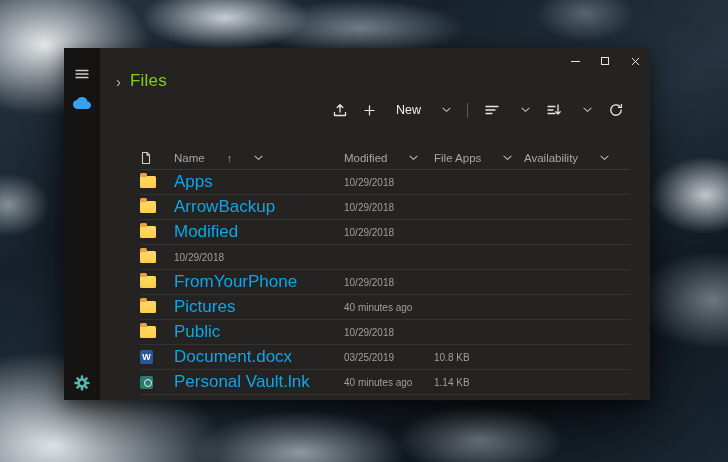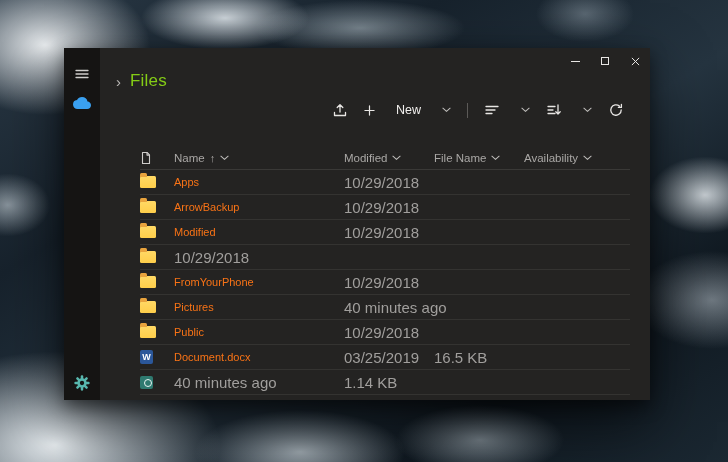--- a/index.html
+++ b/index.html
@@ -59,27 +59,27 @@
   .tool-label{font-size:12.5px;color:#f1efed}
   .ic12{width:11px;height:11px}
   .chev{width:9px;height:6px}
   .chev path{fill:none;stroke:#bdbbb9;stroke-width:1.2;stroke-linecap:round;stroke-linejoin:round}
   .tool-divider{width:1px;height:15px;background:#5c5a58}
 
   
   .table{margin:22px 20px 0 40px}
   .thead,.row{display:grid;grid-template-columns:34px 170px 90px 90px 1fr;align-items:center}
   .thead{height:24px;border-bottom:1px solid #3a3937}
-  .head{display:flex;align-items:center;gap:5px;color:#a9a7a5;font-size:11.5px;text-align:left}
+  .head{display:flex;align-items:center;gap:22px;color:#a9a7a5;font-size:11.5px;text-align:left}
   .sort-arrow{font-size:11px;color:#a9a7a5}
   .doc-ic{width:12px;height:14px}
   .doc-ic path{fill:none;stroke:#cfcdcb;stroke-width:1.1;stroke-linejoin:round}
   .row{height:25px;border-bottom:1px solid #343331}
-  .cell-name{font-size:11px;color:#f97316;white-space:nowrap;overflow:hidden}
-  .cell-modified,.cell-size,.cell-availability{font-size:15px;color:#a19f9d;white-space:nowrap}
+  .cell-name{font-size:17px;color:#0ea5e9;white-space:nowrap;overflow:hidden}
+  .cell-modified,.cell-size,.cell-availability{font-size:10px;color:#a19f9d;white-space:nowrap}
   .cell-icon{display:flex;align-items:center}
 
   
   .file-icon{position:relative;display:inline-block;width:16px;height:12px}
   .file-icon.folder{background:linear-gradient(180deg,#ffd965,var(--folder,#ffce4a));border-radius:1.5px}
   .file-icon.folder::before{content:"";position:absolute;left:0;top:-3px;width:7px;height:4px;border-radius:1.5px 1.5px 0 0;background:var(--folder_tab,#e8a33d)}
   .file-icon.word{width:13px;height:14px;background:var(--word_blue,#2b579a);border-radius:2px}
   .file-icon.word::after{content:"W";position:absolute;inset:0;display:flex;align-items:center;justify-content:center;color:#fff;font-size:9px;font-weight:bold;font-family:"Liberation Sans",sans-serif}
   .file-icon.vault{width:13px;height:13px;background:var(--vault_teal,#2f7a70);border-radius:2px}
   .file-icon.vault::after{content:"";position:absolute;left:3.5px;top:3.5px;width:6px;height:6px;border:1.4px solid #e9f5f3;border-radius:50%}
@@ -191,21 +191,21 @@
                 <path d="M1 1l4 3.5L9 1"></path>
               </svg>
           </button>
           <button class="cell head">
             <span>Modified</span>
             <svg class="chev" viewBox="0 0 10 6">
                 <path d="M1 1l4 3.5L9 1"></path>
               </svg>
           </button>
           <button class="cell head">
-            <span>File Name</span>
+            <span>File Apps</span>
             <svg class="chev" viewBox="0 0 10 6">
                 <path d="M1 1l4 3.5L9 1"></path>
               </svg>
           </button>
           <button class="cell head">
             <span>Availability</span>
             <svg class="chev" viewBox="0 0 10 6">
                 <path d="M1 1l4 3.5L9 1"></path>
               </svg>
           </button>
@@ -272,27 +272,28 @@
     <div class="cell cell-modified">10/29/2018</div>
     <div class="cell cell-size"></div>
     <div class="cell cell-availability"></div>
   </div>
             <div class="row">
     <div class="cell cell-icon">
                 <span class="file-icon word"></span>
               </div>
     <div class="cell cell-name">Document.docx</div>
     <div class="cell cell-modified">03/25/2019</div>
-    <div class="cell cell-size">16.5 KB</div>
+    <div class="cell cell-size">10.8 KB</div>
     <div class="cell cell-availability"></div>
   </div>
             <div class="row">
     <div class="cell cell-icon">
                 <span class="file-icon vault"></span>
               </div>
+    <div class="cell cell-name">Personal Vault.lnk</div>
     <div class="cell cell-modified">40 minutes ago</div>
     <div class="cell cell-size">1.14 KB</div>
     <div class="cell cell-availability"></div>
   </div>
           </div>
       </div>
 
     </main>
   </div>
 </div>

